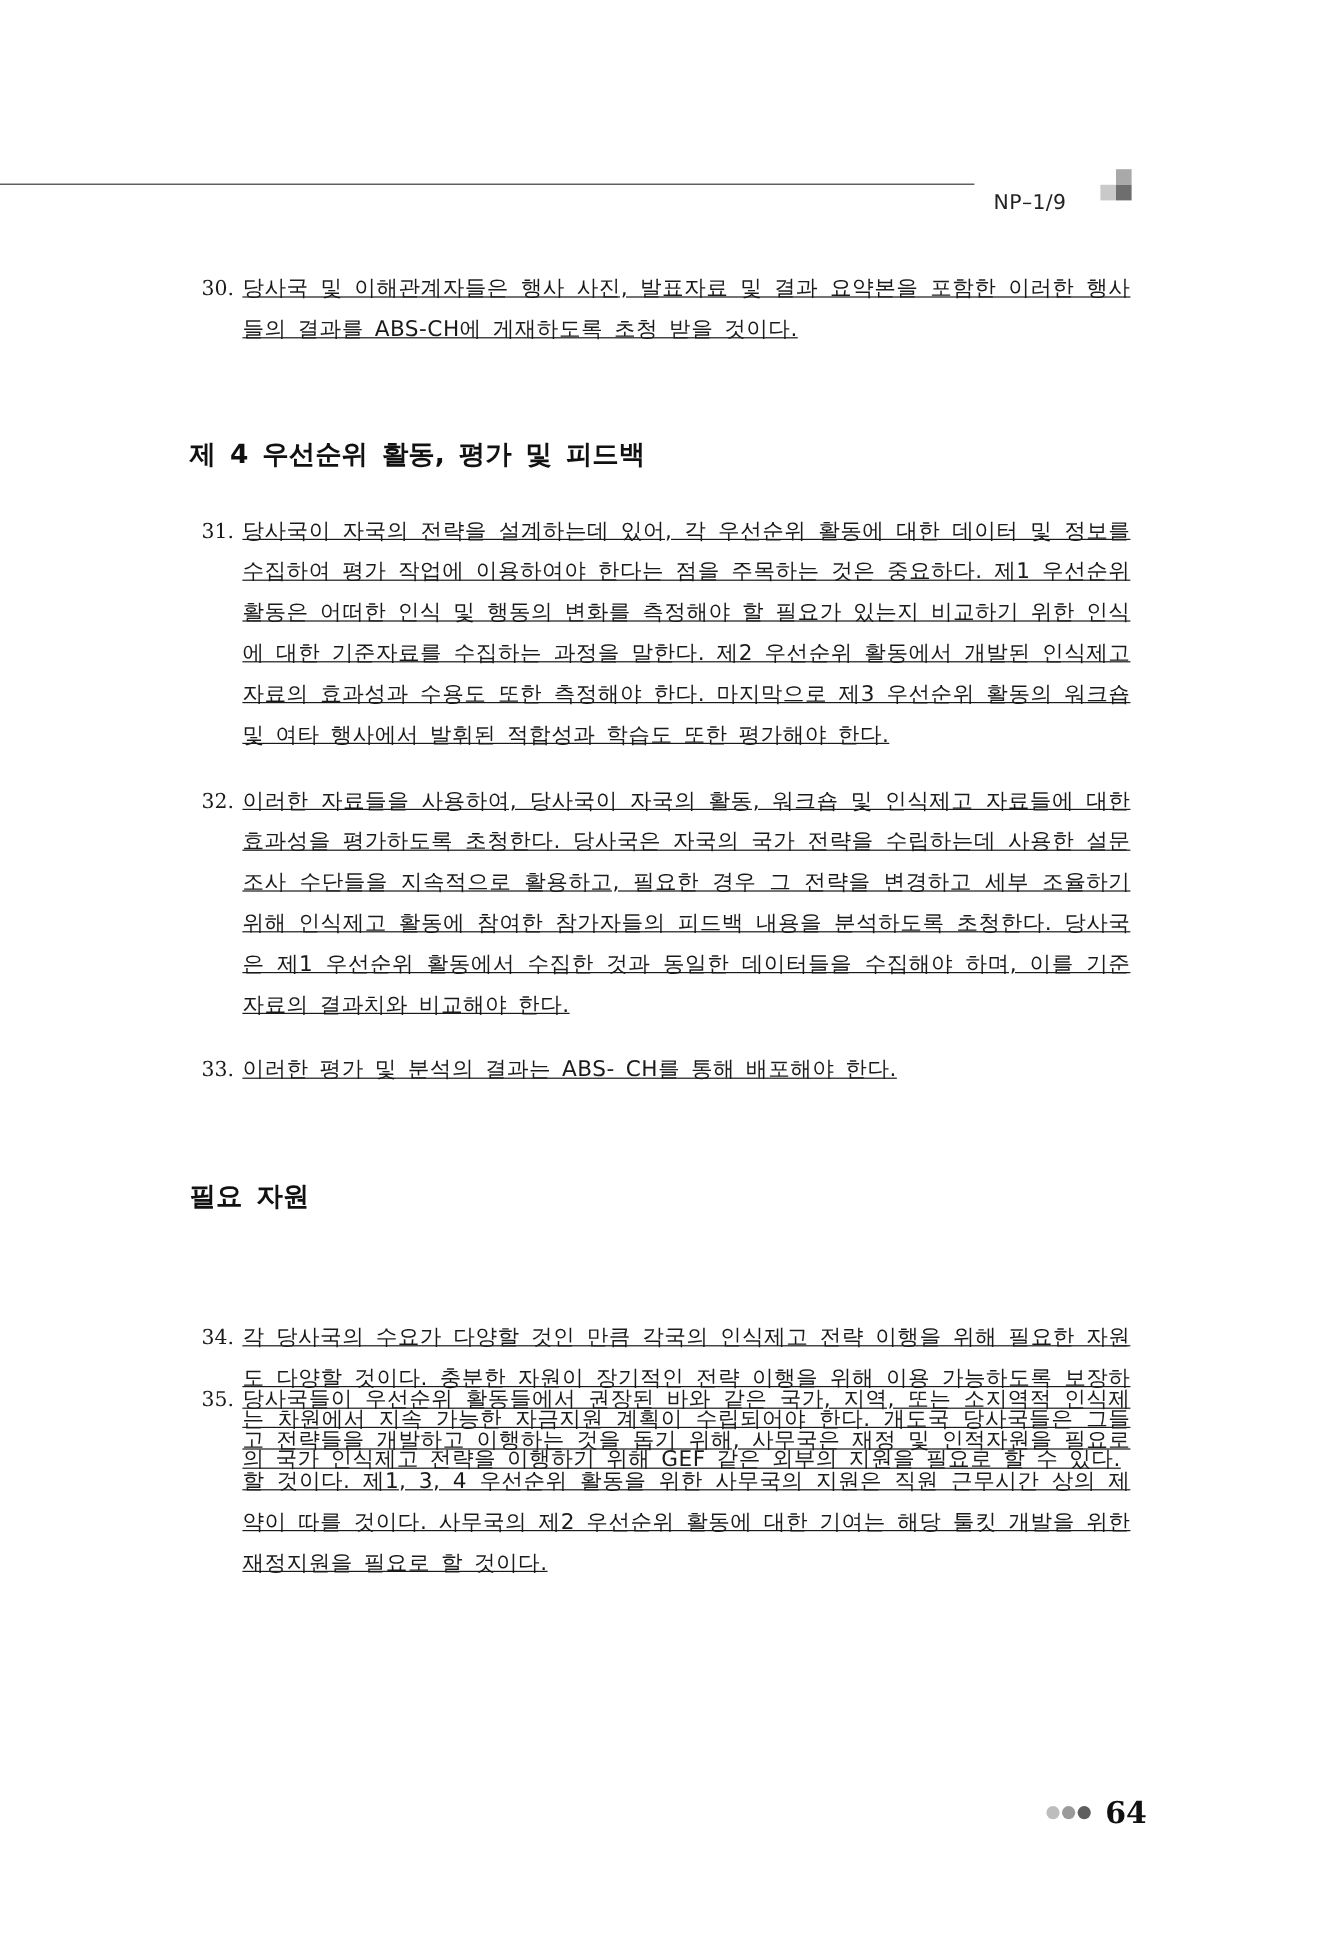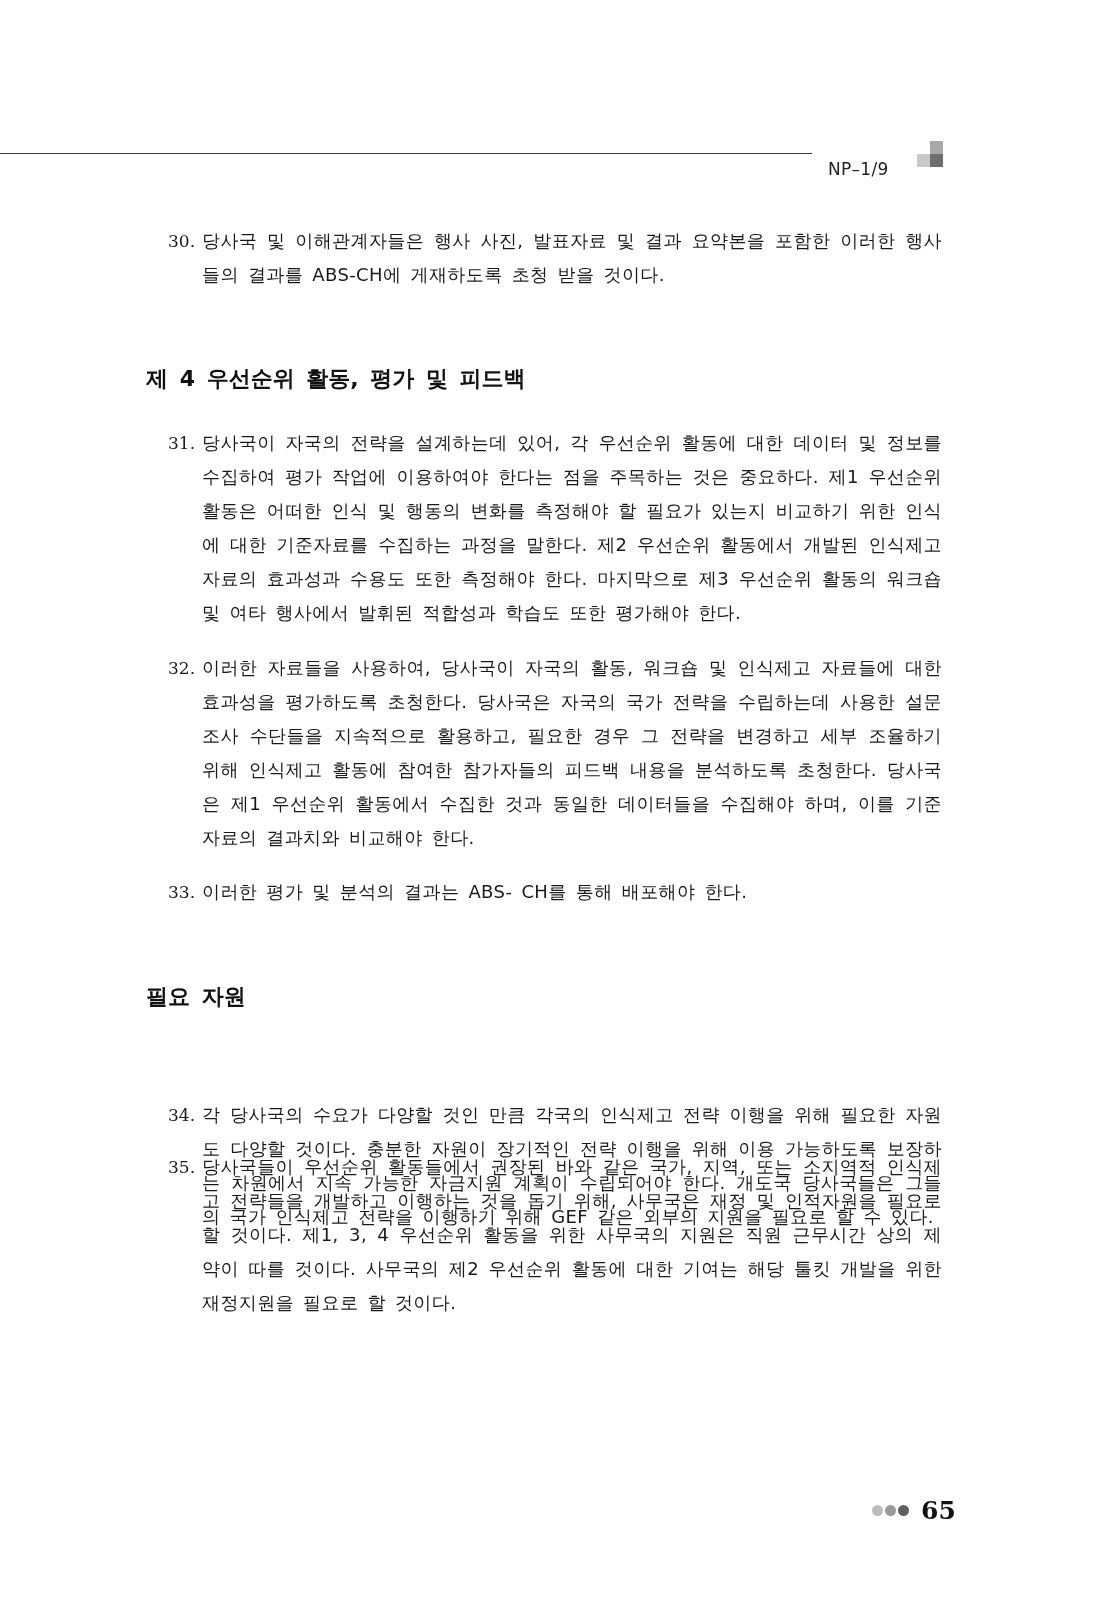--- a/index.html
+++ b/index.html
@@ -21,30 +21,30 @@
     position: absolute; left: 917px; top: 141px; width: 26px; height: 26px;
   }
   .header-icon span { position: absolute; width: 13px; height: 13px; }
   .sq-tl { left: 0; top: 0; background: #ffffff; }
   .sq-tr { left: 13px; top: 0; background: #a9a9a9; }
   .sq-bl { left: 0; top: 13px; background: #c9c9c9; }
   .sq-br { left: 13px; top: 13px; background: #6e6e6e; }
 
   .para {
     position: absolute; left: 168px; width: 774px;
-    font-size: 17px; line-height: 34px;
+    font-size: 17px; line-height: 34px; text-decoration: underline;
   }
   .para .num { position: absolute; left: 0; top: 0; }
   .para .txt {
     display: block; margin-left: 34px; text-align: justify;
     font-family: "DejaVu Sans", "Liberation Sans", sans-serif; font-size: 18px;
     letter-spacing: 0.4px; word-spacing: 3px;
   }
   .section-title {
-    position: absolute; left: 146px;
+    position: absolute; left: 158px;
     font-family: "DejaVu Sans", "Liberation Sans", sans-serif;
     font-weight: bold; font-size: 22px; color: #111;
     word-spacing: 4px;
   }
   .footer {
     position: absolute; left: 872px; top: 1495px; height: 30px;
     display: flex; align-items: center;
   }
   .dot { width: 11px; height: 11px; border-radius: 50%; margin-right: 2px; display: inline-block; }
   .page-num {
@@ -95,14 +95,14 @@
 
 <div class="para" style="top:1150px;">
   <span class="num">35.</span>
   <span class="txt">당사국들이 우선순위 활동들에서 권장된 바와 같은 국가, 지역, 또는 소지역적 인식제고 전략들을 개발하고 이행하는 것을 돕기 위해, 사무국은 재정 및 인적자원을 필요로 할 것이다. 제1, 3, 4 우선순위 활동을 위한 사무국의 지원은 직원 근무시간 상의 제약이 따를 것이다. 사무국의 제2 우선순위 활동에 대한 기여는 해당 툴킷 개발을 위한 재정지원을 필요로 할 것이다.</span>
 </div>
 
 <div class="footer">
   <span class="dot" style="background:#bdbdbd"></span>
   <span class="dot" style="background:#9a9a9a"></span>
   <span class="dot" style="background:#5f5f5f"></span>
-  <span class="page-num">65</span>
+  <span class="page-num">64</span>
 </div>
 
 </body></html>

